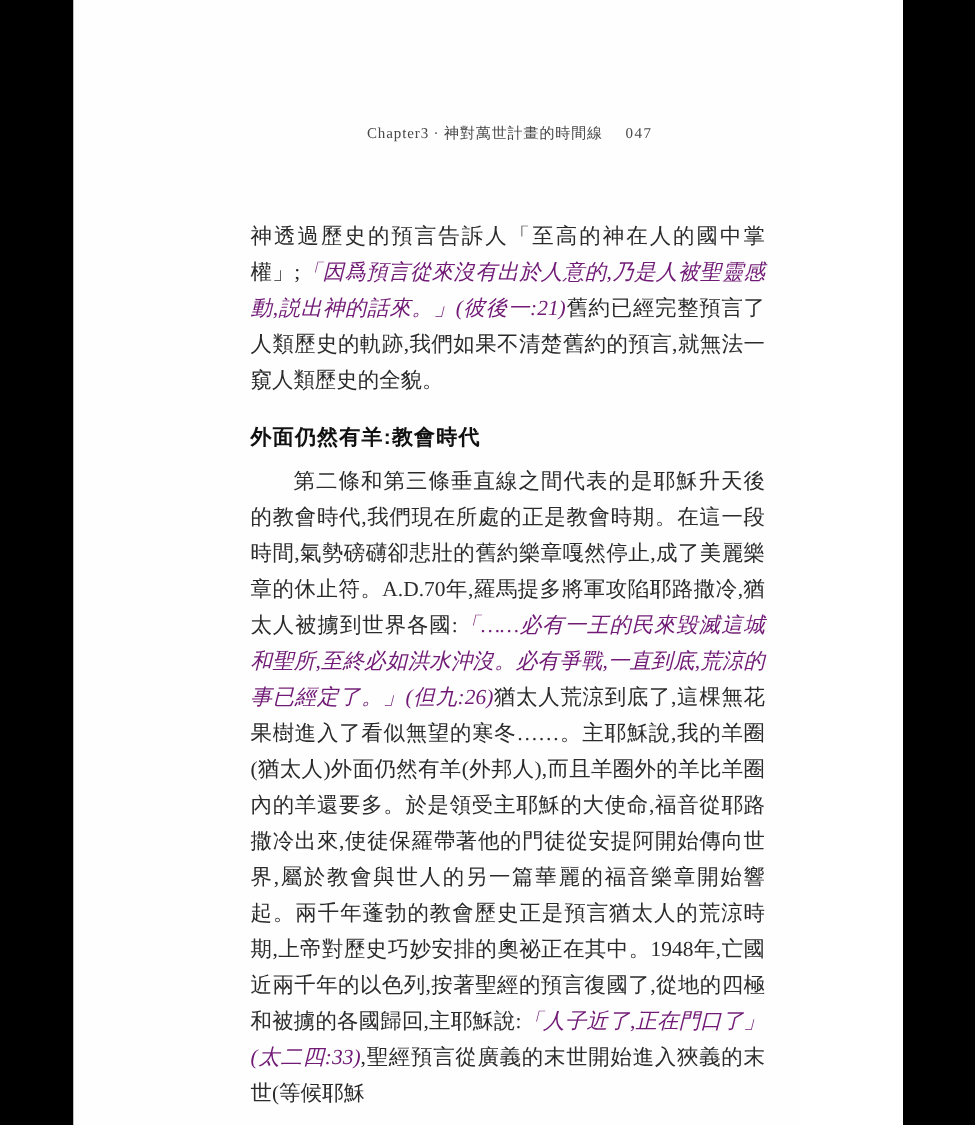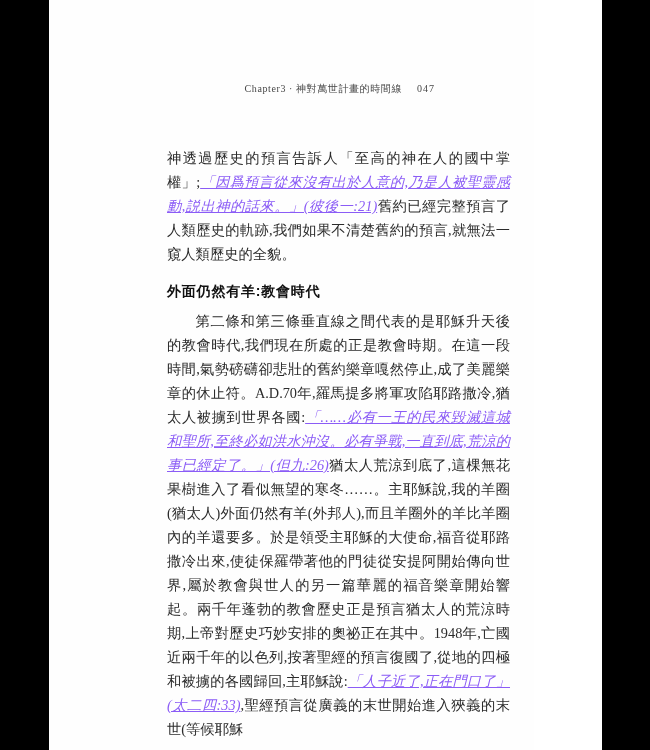--- a/index.html
+++ b/index.html
@@ -54,22 +54,21 @@
     color: #2b2b2b;
     text-align: justify;
     text-justify: inter-ideograph;
   }
 
   .para { margin: 0; }
   .para.indent { text-indent: 2em; }
 
   .kai {
     font-style: italic;
-    color: #8b5cf6;
-    text-decoration: underline;
+    color: #701a75;
   }
 
   .section-heading {
     font-family: "Liberation Sans", "DejaVu Sans", sans-serif;
     font-size: 14px;
     font-weight: bold;
     color: #111111;
     letter-spacing: 0.8px;
     line-height: 20px;
     margin: 15px 0 8px 0;

